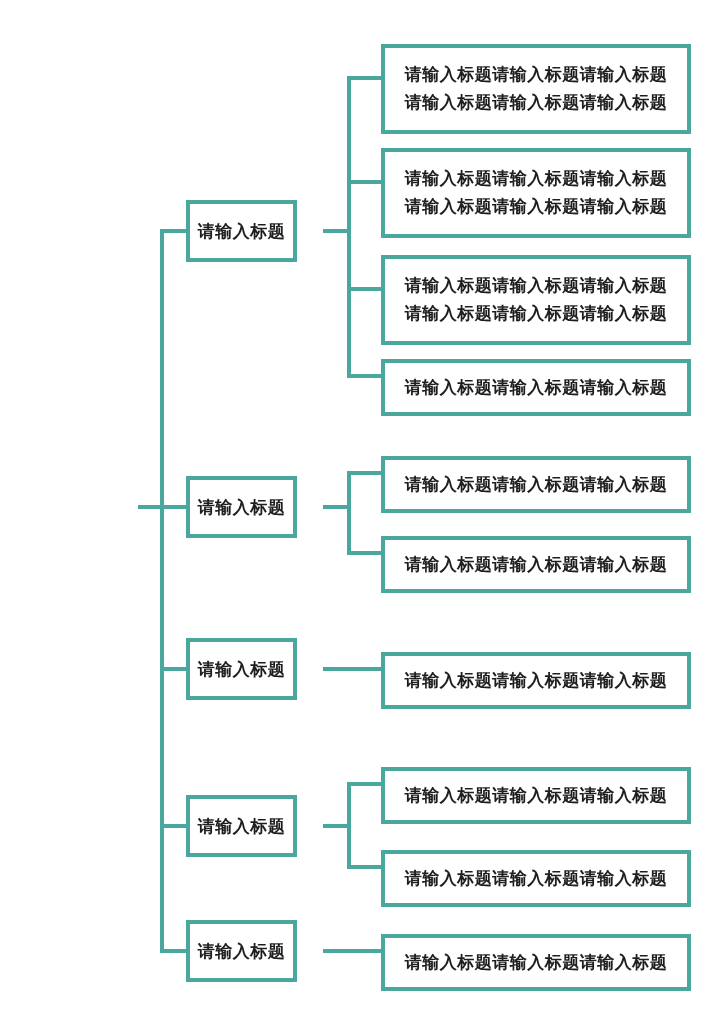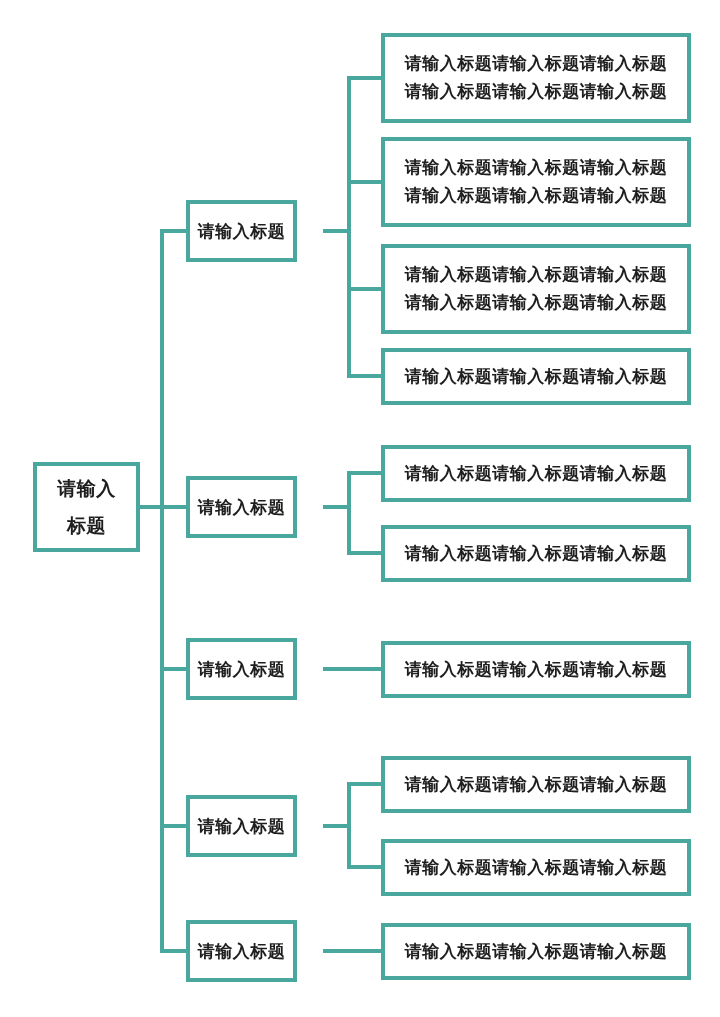--- a/index.html
+++ b/index.html
@@ -33,21 +33,21 @@
     left: 33px; top: 462px; width: 107px; height: 90px;
     font-size: 19px; font-weight: 600;
   }
   .root-node .tline { line-height: 37px; }
   .branch-node {
     left: 186px; width: 111px; height: 62px;
     font-size: 17px; font-weight: 600;
   }
   .leaf-node {
     left: 381px; width: 310px;
-    font-size: 17px; font-weight: 600;
+    font-size: 17px; font-weight: 600; margin-top: 11px;
   }
   .leaf-node .tline { line-height: 28px; }
   .leaf-2 { height: 90px; }
   .leaf-1 { height: 57px; }
   .line {
     position: absolute;
     background: var(--accent, #4aa79e);
     z-index: 1;
   }
   .h { height: 4px; }
@@ -79,24 +79,20 @@
 
   <div class="line h" style="left:323px;top:667px;width:60px"></div>
 
   <div class="line h" style="left:323px;top:824px;width:26px"></div>
   <div class="line v" style="left:347px;top:782px;height:87px"></div>
   <div class="line h" style="left:347px;top:782px;width:36px"></div>
   <div class="line h" style="left:347px;top:865px;width:36px"></div>
 
   <div class="line h" style="left:323px;top:949px;width:60px"></div>
 
-  <div class="node root-node">
-    <span class="tline">请输入</span>
-    <span class="tline">标题</span>
-  </div>
 
   <div class="node branch-node" style="top:200px">
     <span class="tline">请输入标题</span>
   </div>
   <div class="node branch-node" style="top:476px">
     <span class="tline">请输入标题</span>
   </div>
   <div class="node branch-node" style="top:638px">
     <span class="tline">请输入标题</span>
   </div>

